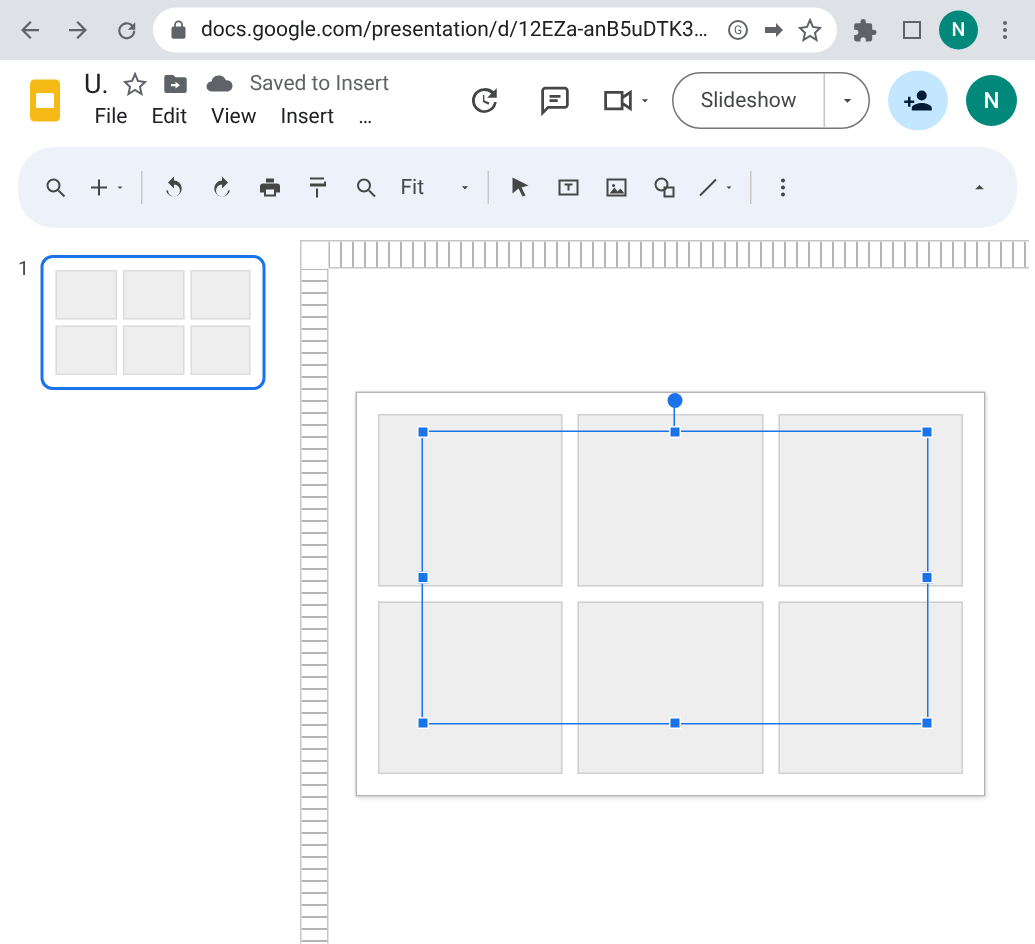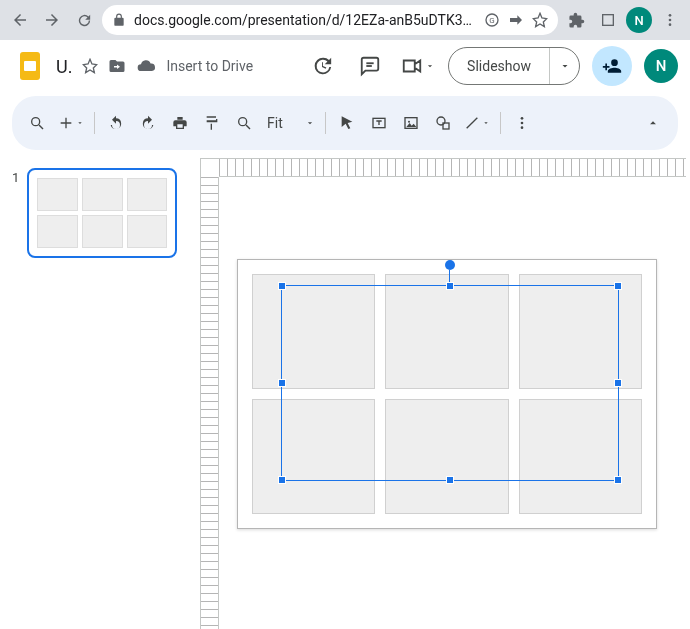--- a/index.html
+++ b/index.html
@@ -291,21 +291,28 @@
         <svg width="18" height="18" viewBox="0 0 24 24">
             <path fill="currentColor" d="M10 4H4a2 2 0 0 0-2 2v12a2 2 0 0 0 2 2h16a2 2 0 0 0 2-2V8a2 2 0 0 0-2-2h-8z"></path>
             <path fill="#fff" d="M12 10l4 3-4 3v-2H8v-2h4z"></path>
           </svg>
       </span>
       <span class="title-icon">
         <svg width="20" height="20" viewBox="0 0 24 24">
             <path fill="currentColor" d="M19 18H6a4 4 0 0 1 0-8 6 6 0 0 1 11.5-1A4.5 4.5 0 0 1 19 18z"></path>
           </svg>
       </span>
-      <span class="saved">Insert to Drive</span>
+      <span class="saved">Saved to Insert</span>
+    </div>
+    <div class="menu-row">
+      <div class="menu-item">File</div>
+      <div class="menu-item">Edit</div>
+      <div class="menu-item">View</div>
+      <div class="menu-item">Insert</div>
+      <div class="menu-item">…</div>
     </div>
   </div>
   <div class="header-right">
     <div class="hdr-btn">
       <svg width="22" height="22" viewBox="0 0 24 24">
           <path fill="currentColor" d="M13 3a9 9 0 1 0 8.94 10H20a7 7 0 1 1-2.05-5.95L15 10h7V3l-2.35 2.35A9 9 0 0 0 13 3zm-1 5v5l4 2 .75-1.5L13 12V8z"></path>
         </svg>
     </div>
     <div class="hdr-btn">
       <svg width="22" height="22" viewBox="0 0 24 24">

